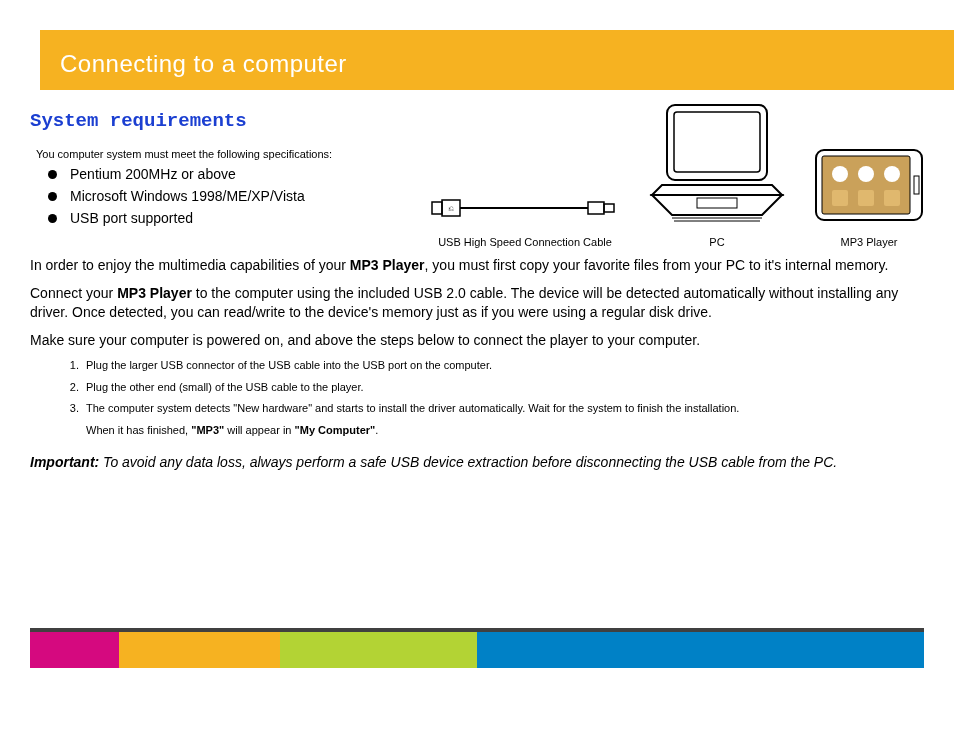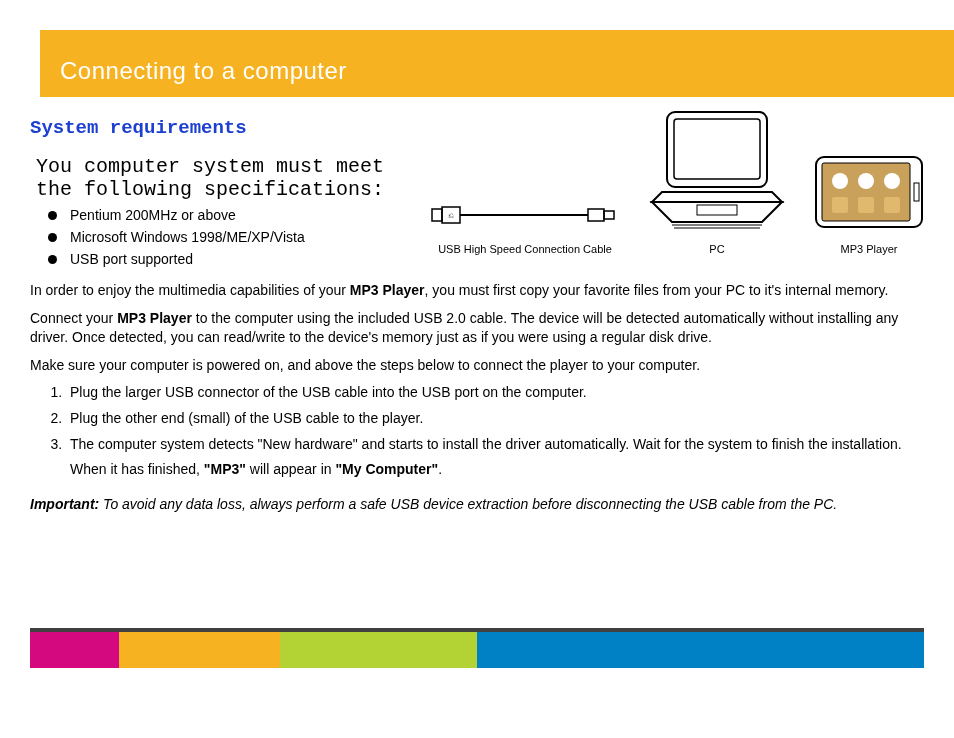--- a/index.html
+++ b/index.html
@@ -17,36 +17,35 @@
     height: 738px;
     box-sizing: border-box;
     padding: 30px 30px 0 30px;
     overflow: hidden;
   }
   .title-bar {
     background: #f6b221;
     color: #fff;
     font-size: 24px;
     font-weight: 300;
-    padding: 27px 20px 12px 20px;
+    padding: 20px 20px 12px 20px;
     letter-spacing: 0.5px;
     margin-left: 10px;
     margin-right: -30px;
   }
   .section-h {
     color: #1b3fd1;
     font-size: 19px;
     font-weight: bold;
     margin: 20px 0 6px 0;
     font-family: Liberation Mono, monospace;
   }
   .intro {
-    font-size: 20px;
+    font-size: 11px;
     margin: 16px 0 4px 6px;
-    font-family: Liberation Mono, monospace;
   }
   .content {
     font-size: 14px;
     line-height: 1.35;
   }
   .top-row {
     display: flex;
     gap: 10px;
     align-items: flex-start;
   }
@@ -94,22 +93,22 @@
   .para {
     font-size: 14px;
     margin: 8px 0;
     line-height: 1.4;
   }
   ol.steps {
     padding-left: 36px;
     margin: 6px 0;
   }
   ol.steps li {
-    font-size: 14px;
-    margin: 6px 0;
+    font-size: 11px;
+    margin: 6px 16px;
     line-height: 1.4;
     padding-left: 4px;
   }
   .step-sub {
     margin-top: 6px;
   }
   .important {
     font-size: 14px;
     font-style: italic;
     margin-top: 14px;

